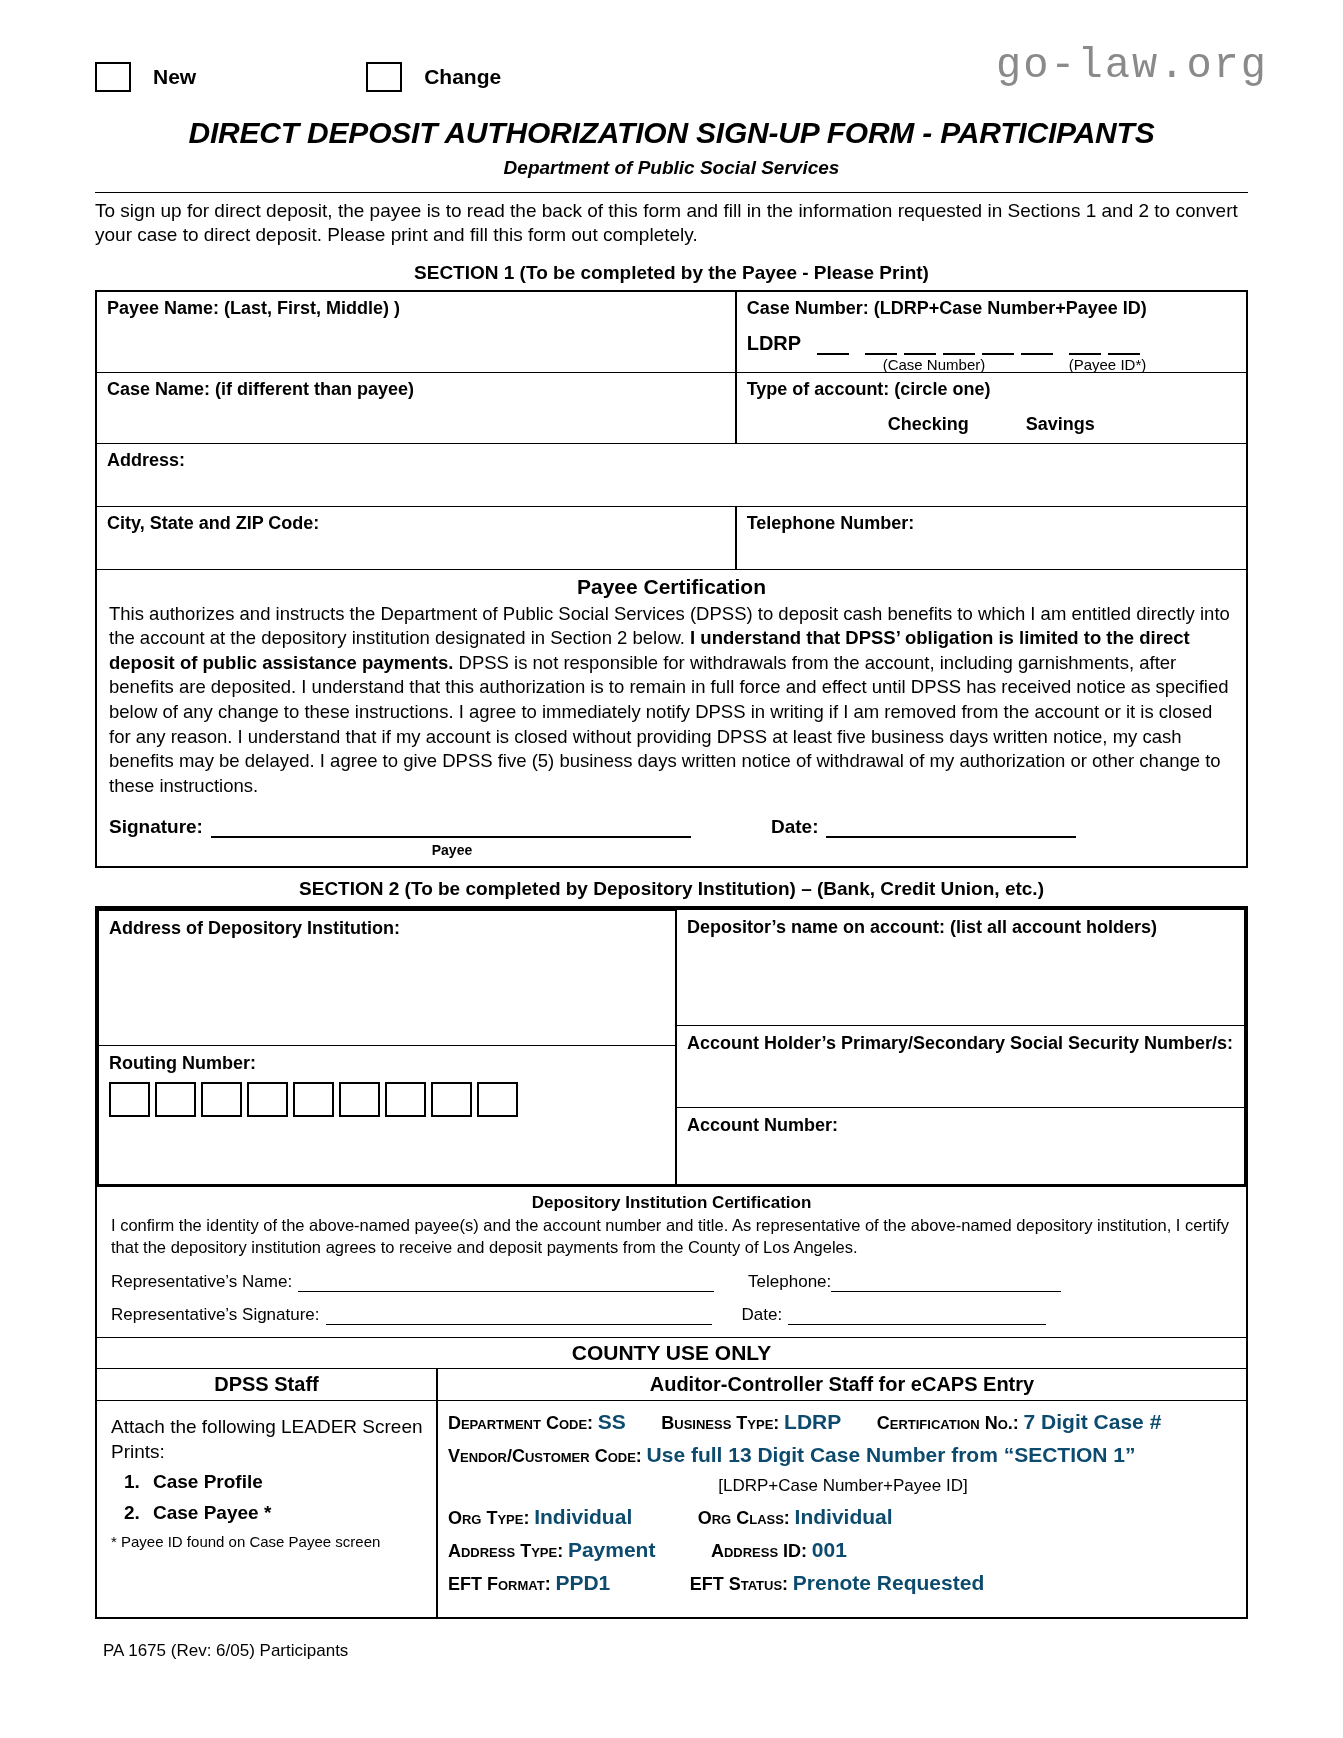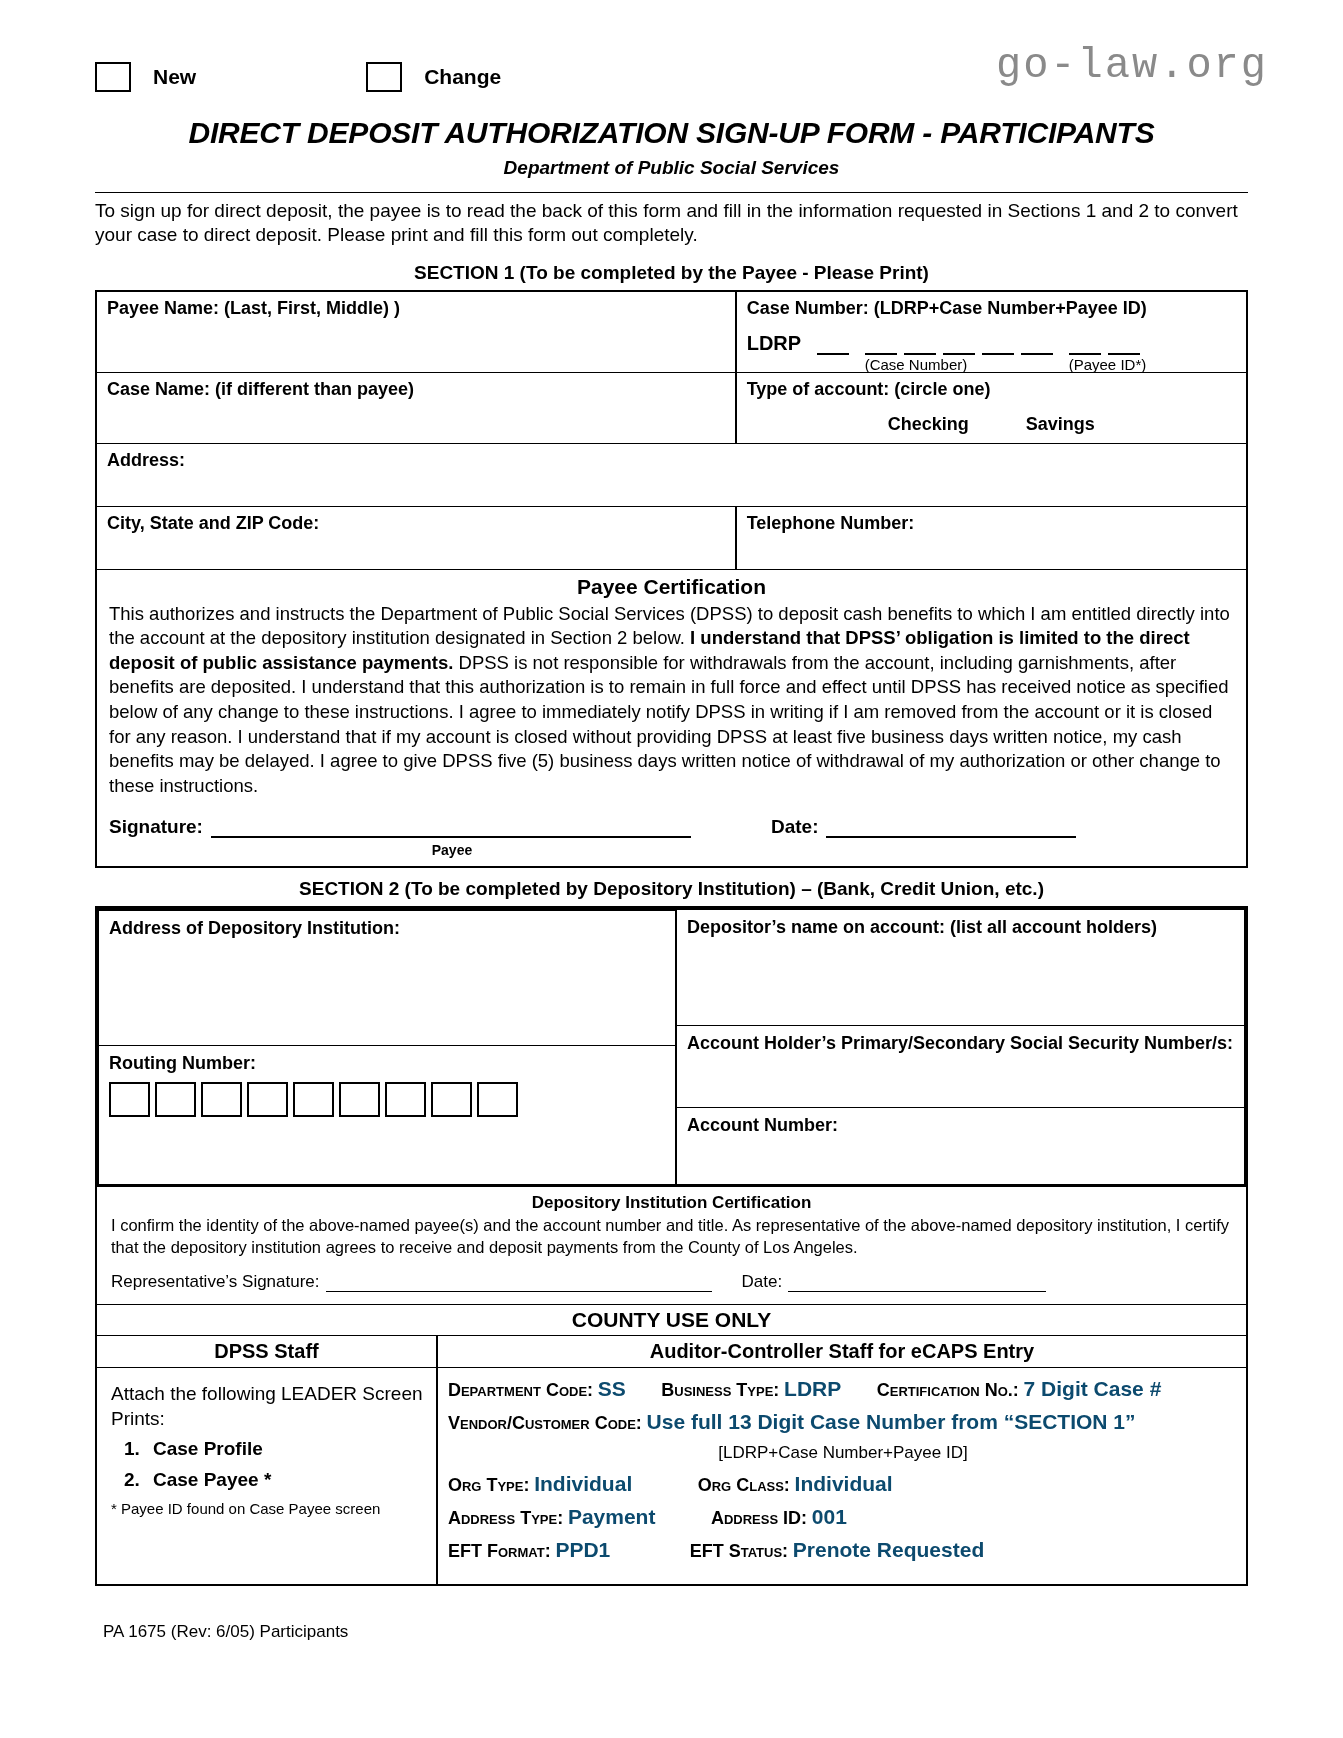--- a/index.html
+++ b/index.html
@@ -118,21 +118,21 @@
   .bk-sm { width: 32px; }
   .bk-gap { margin-left: 16px; }
   .ldrp-caps {
     display: flex;
     font-size: 15px;
     font-weight: normal;
     margin-top: 1px;
     position: relative;
     height: 18px;
   }
-  .cap-case { position: absolute; left: 118px; }
+  .cap-case { position: absolute; left: 136px; }
   .cap-payee { position: absolute; left: 322px; }
 
   .acct-type-opts {
     margin-top: 14px;
     text-align: center;
     font-size: 18px;
     font-weight: bold;
   }
   .acct-type-opts span { margin: 0 26px; }
 
@@ -242,21 +242,21 @@
     font-size: 17px;
     margin-bottom: 9px;
     white-space: nowrap;
   }
   .lbl { font-weight: bold; font-variant: small-caps; font-size: 18px; }
   .val { color: #0c4a6e; font-weight: bold; font-size: 21px; }
   .ec-center { text-align: center; font-size: 17px; font-weight: normal; }
   .ec-gap { display: inline-block; width: 26px; }
   .footer {
     font-size: 17px;
-    margin-top: 36px;
+    margin-top: 22px;
     padding-left: 8px;
   }
 </style>
 </head>
 <body>
 
 <div class="page">
 
   <div class="watermark">go-law.org</div>
 
@@ -375,20 +375,27 @@
         </div>
         <div class="s2cell bt" style="height:77px">
           <span>Account Number:</span>
         </div>
       </div>
     </div>
 
     <div class="bt">
       <div class="dic-title">Depository Institution Certification</div>
       <div class="dic-body">I confirm the identity of the above-named payee(s) and the account number and title.  As representative of the above-named depository institution, I certify that the depository institution agrees to receive and deposit payments from the County of Los Angeles.</div>
+      <div class="rep-row">
+        <span>Representative’s Name:</span>
+        <span class="rep-line" style="width:416px"></span>
+        <span style="width:34px"></span>
+        <span>Telephone:</span>
+        <span class="rep-line" style="width:230px;margin-left:0"></span>
+      </div>
       <div class="rep-row" style="padding-bottom:12px">
         <span>Representative’s Signature:</span>
         <span class="rep-line" style="width:386px"></span>
         <span style="width:30px"></span>
         <span>Date:</span>
         <span class="rep-line" style="width:258px"></span>
       </div>
     </div>
 
     <div class="bt">

